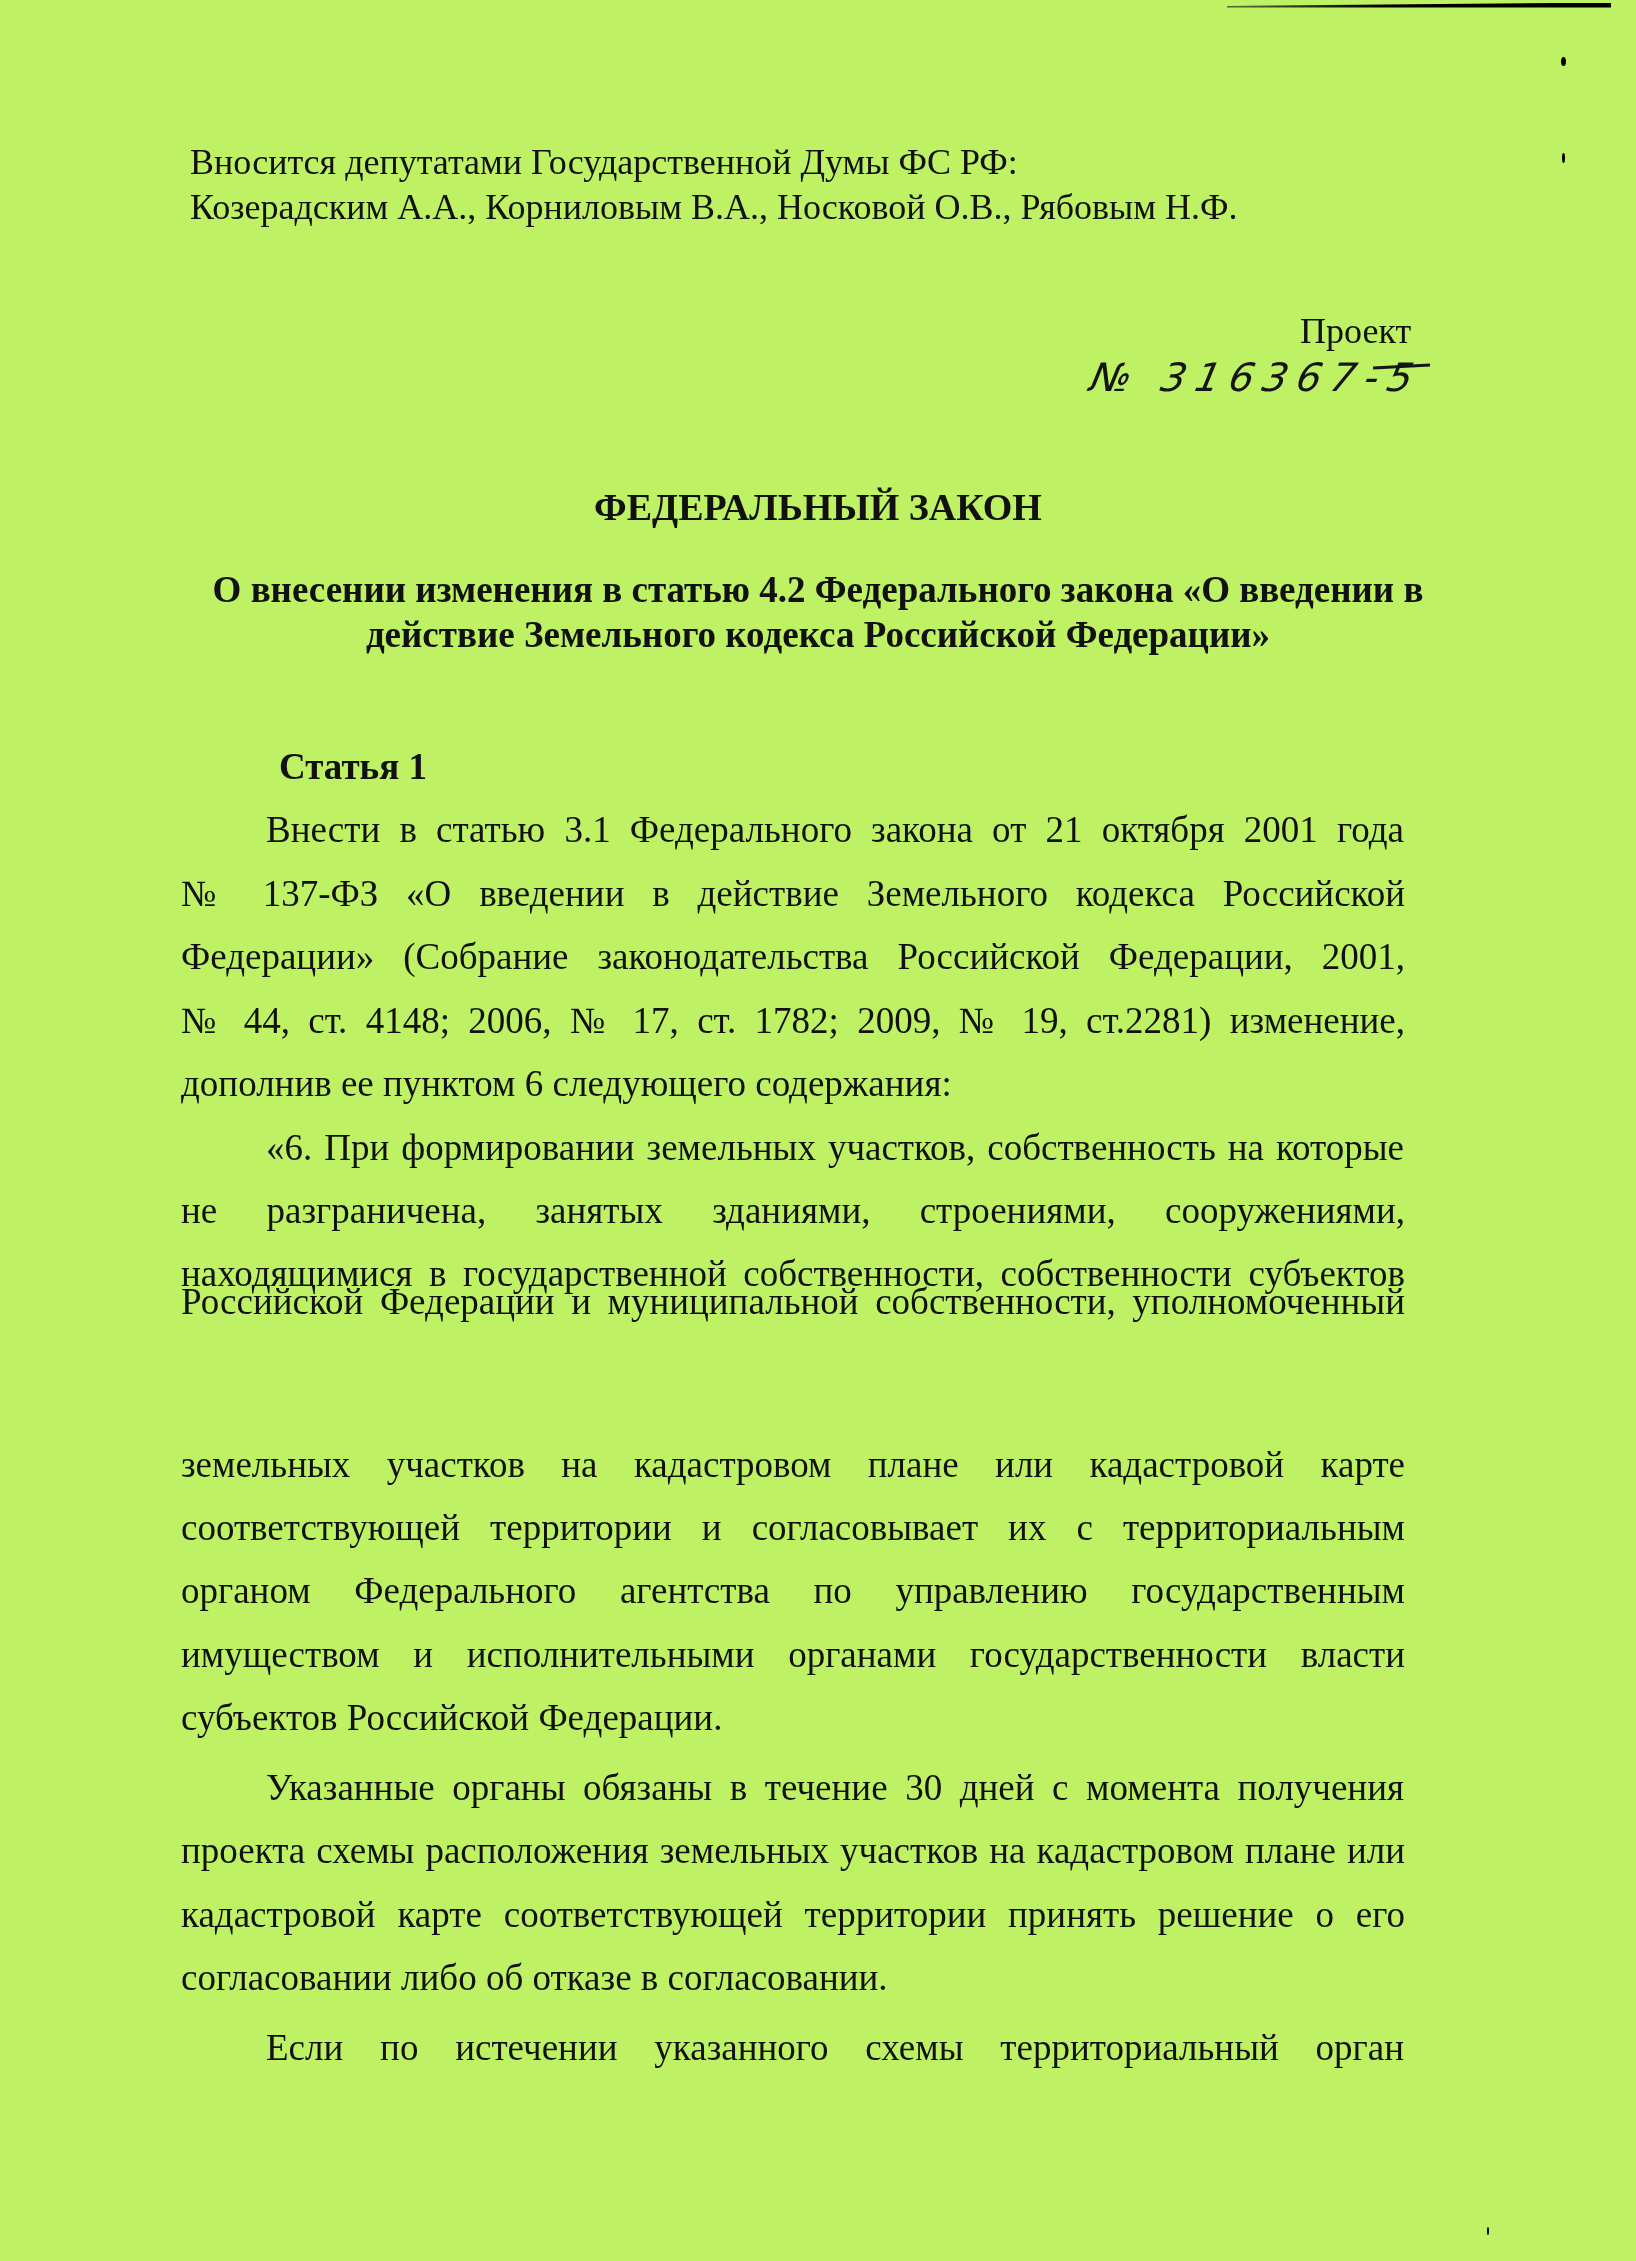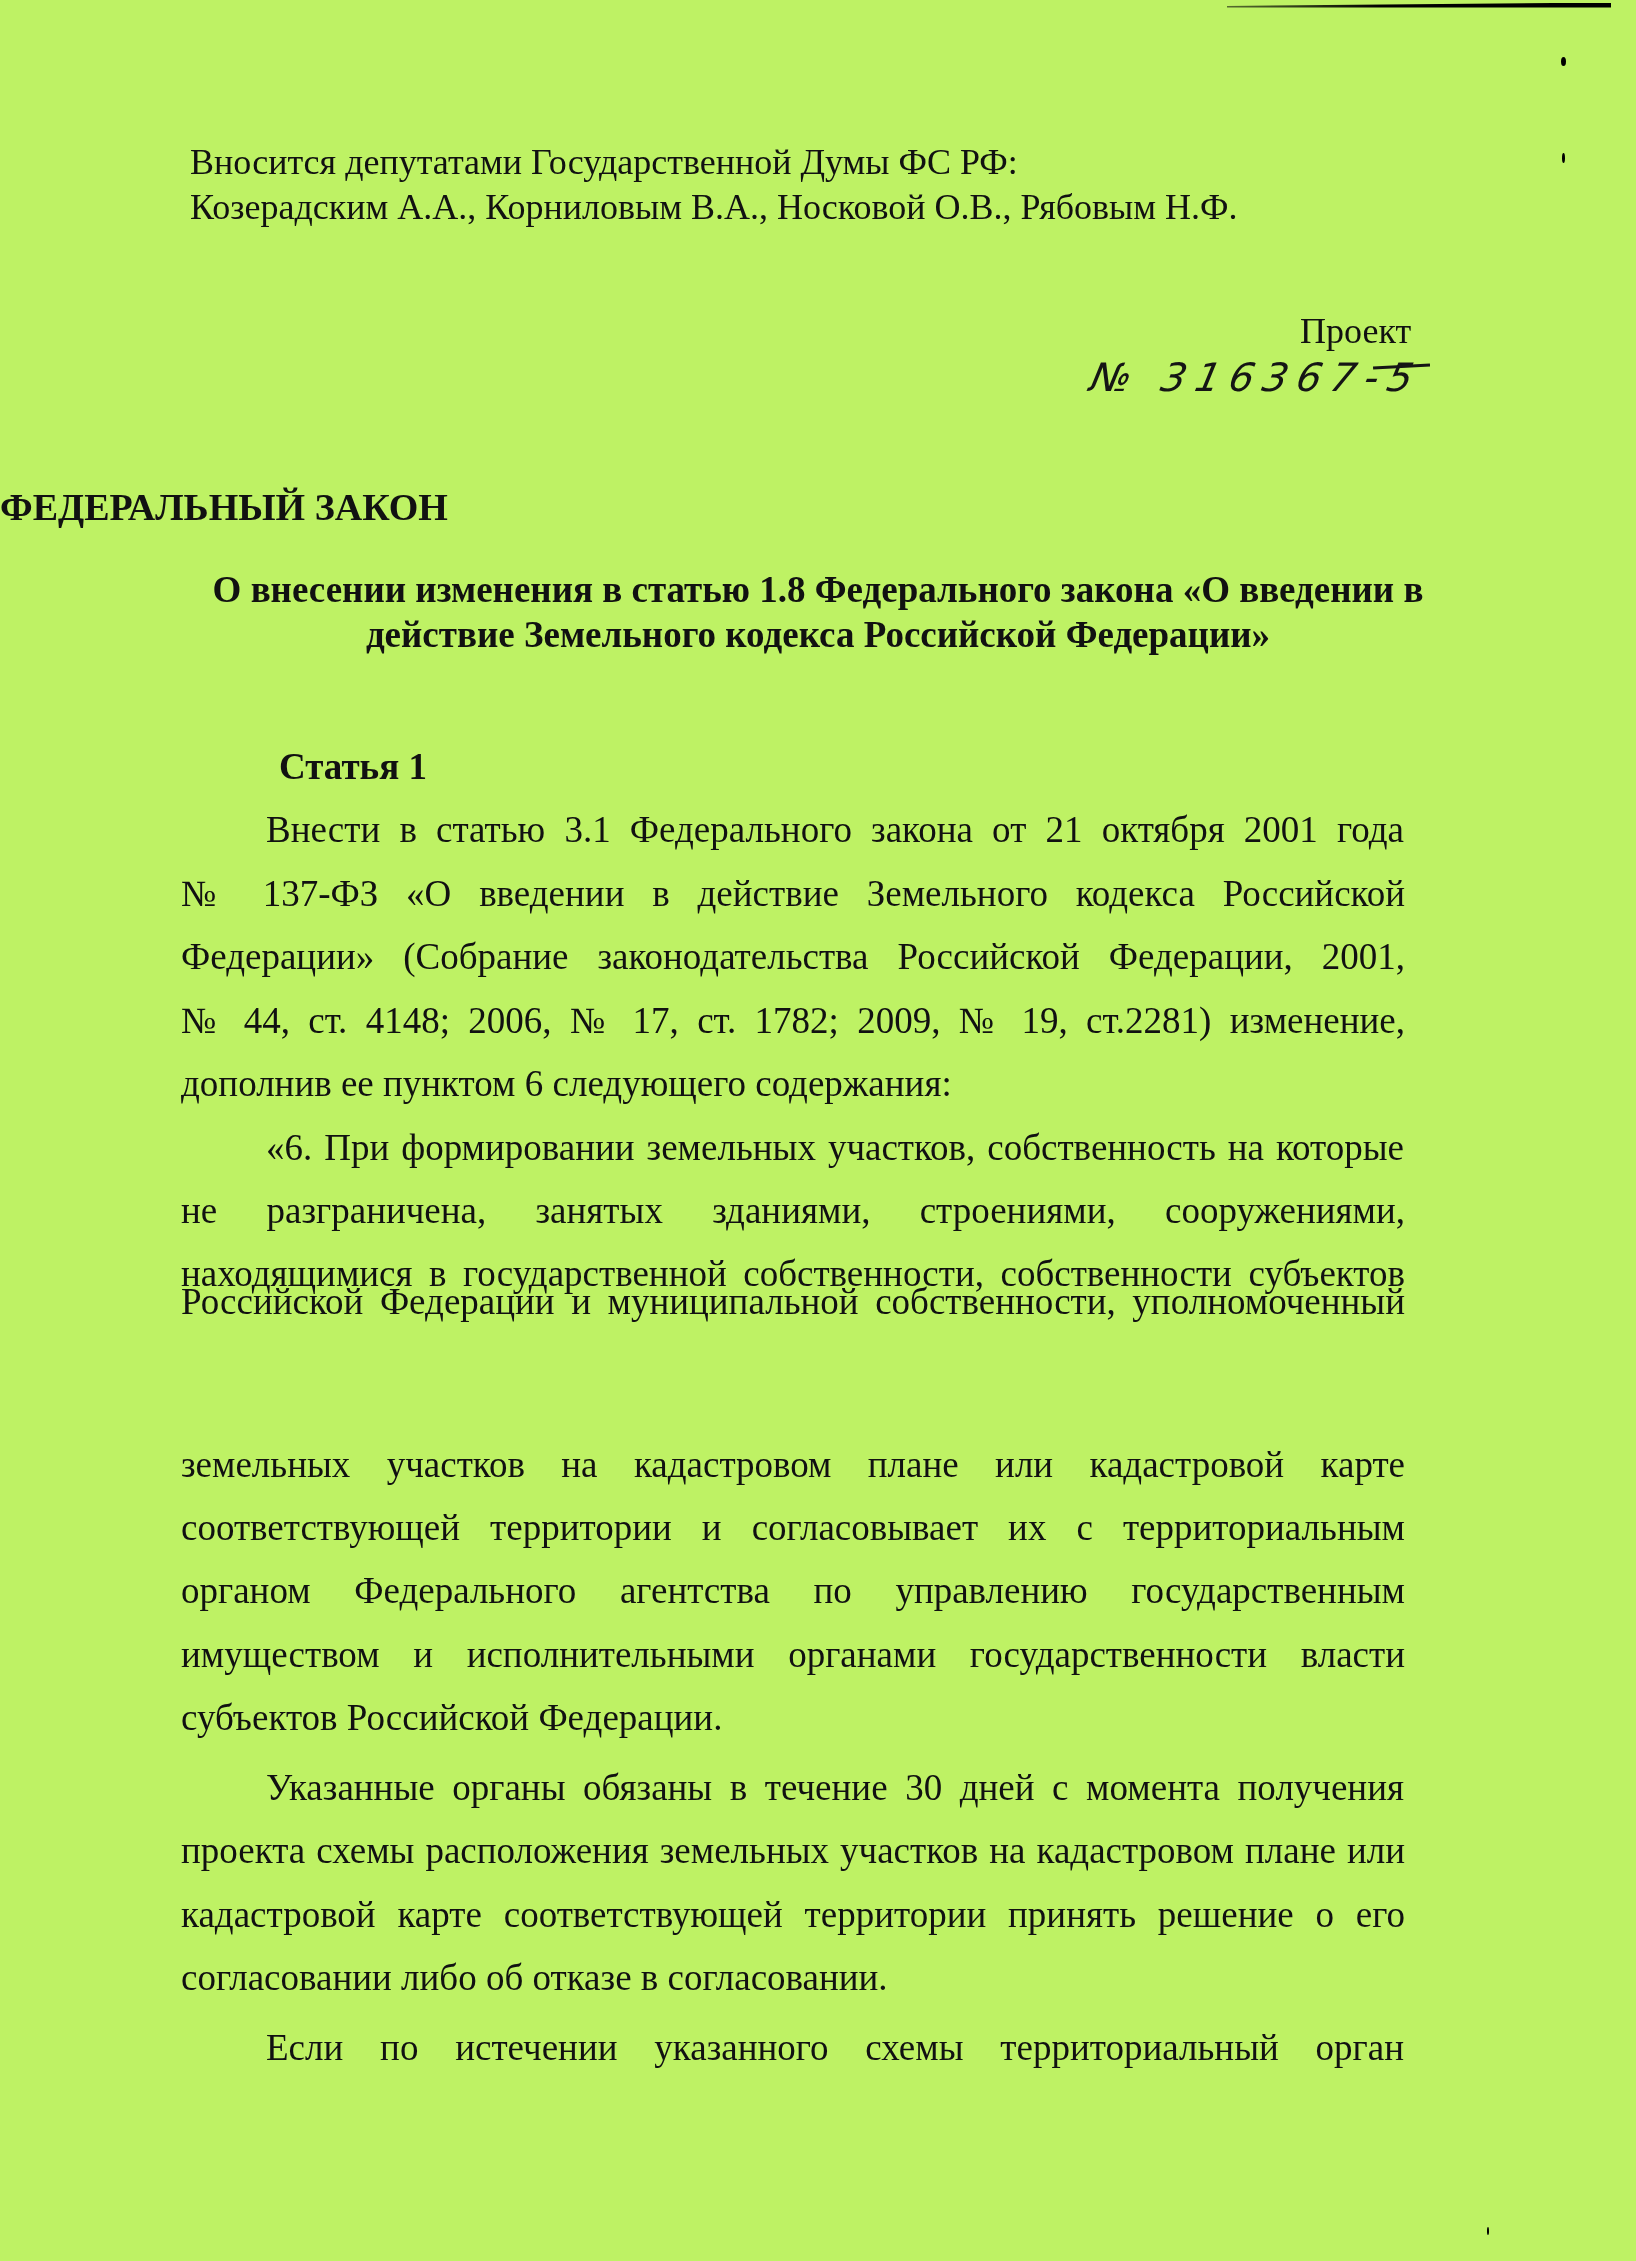--- a/index.html
+++ b/index.html
@@ -14,21 +14,21 @@
   .just { left: 181px; width: 1224px; text-align: justify; text-align-last: justify; }
   .indent { left: 266px; width: 1138px; }
   .plain { left: 181px; }
   .header-line { left: 190px; font-size: 36px; }
   .project { left: 1300px; font-size: 36px; }
   .handwritten { position: absolute; left: 1091px; top: 355px; font-family: "DejaVu Sans", sans-serif;
                  font-style: italic; font-size: 39px; letter-spacing: 9px; transform: skewX(-12deg);
                  color: #151515; }
   .hw-overline { position: absolute; left: 1373px; top: 365px; width: 57px; height: 2.5px; background: #151515;
                  transform: rotate(-3deg); }
-  .title { left: 0; width: 1636px; font-weight: bold; font-size: 38px; }
+  .title { left: 0; width: 1636px; text-align: center; font-weight: bold; font-size: 38px; }
   .subtitle { left: 0; width: 1636px; text-align: center; font-weight: bold; font-size: 37px; }
   .article { left: 279px; font-weight: bold; font-size: 37px; }
 </style>
 </head>
 <body>
 
 <div class="page">
 
   <div class="scan-line-top"></div>
   <div class="speck" style="left:1561px;top:57px;width:5px;height:9px;"></div>
@@ -36,21 +36,21 @@
   <div class="speck" style="left:1487px;top:2227px;width:1.9px;height:7.6px;"></div>
 
   <div class="line header-line" style="top:140px;">Вносится депутатами Государственной Думы ФС РФ:</div>
   <div class="line header-line" style="top:185px;">Козерадским А.А., Корниловым В.А., Носковой О.В., Рябовым Н.Ф.</div>
 
   <div class="line project" style="top:309px;">Проект</div>
   <div class="handwritten">№ 316367-5</div>
   <div class="hw-overline"></div>
 
   <div class="line title" style="top:485px;">ФЕДЕРАЛЬНЫЙ ЗАКОН</div>
-  <div class="line subtitle" style="top:568px;">О внесении изменения в статью 1.8 Федерального закона «О введении в</div>
+  <div class="line subtitle" style="top:568px;">О внесении изменения в статью 4.2 Федерального закона «О введении в</div>
   <div class="line subtitle" style="top:613px;">действие Земельного кодекса Российской Федерации»</div>
 
   <div class="line article" style="top:745px;">Статья 1</div>
 
   <div class="line just indent" style="top:808px;">Внести в статью 3.1 Федерального закона от 21 октября 2001 года</div>
   <div class="line just" style="top:872px;">№ 137-ФЗ «О введении в действие Земельного кодекса Российской</div>
   <div class="line just" style="top:935px;">Федерации» (Собрание законодательства Российской Федерации, 2001,</div>
   <div class="line just" style="top:999px;">№ 44, ст. 4148; 2006, № 17, ст. 1782; 2009, № 19, ст.2281) изменение,</div>
   <div class="line plain" style="top:1062px;">дополнив ее пунктом 6 следующего содержания:</div>
 

